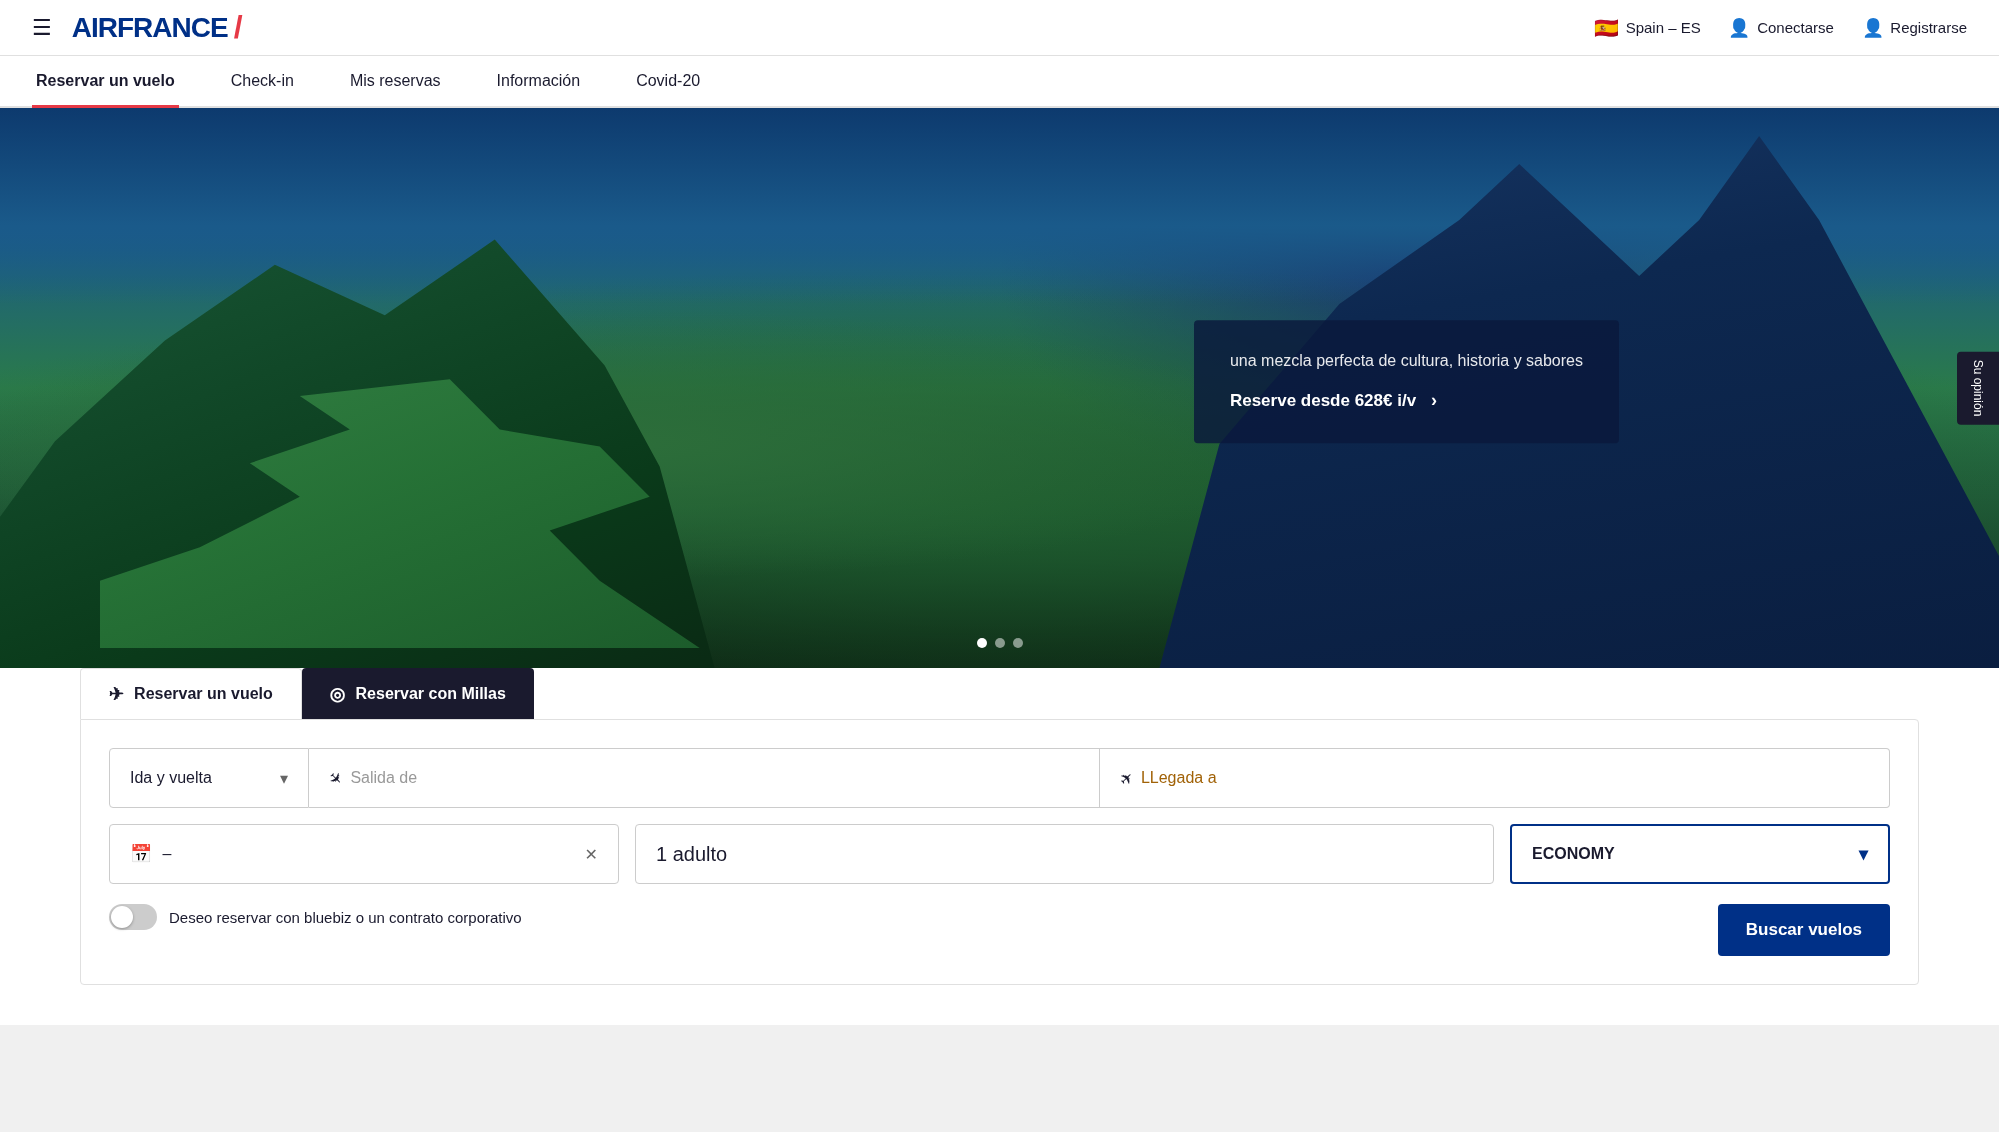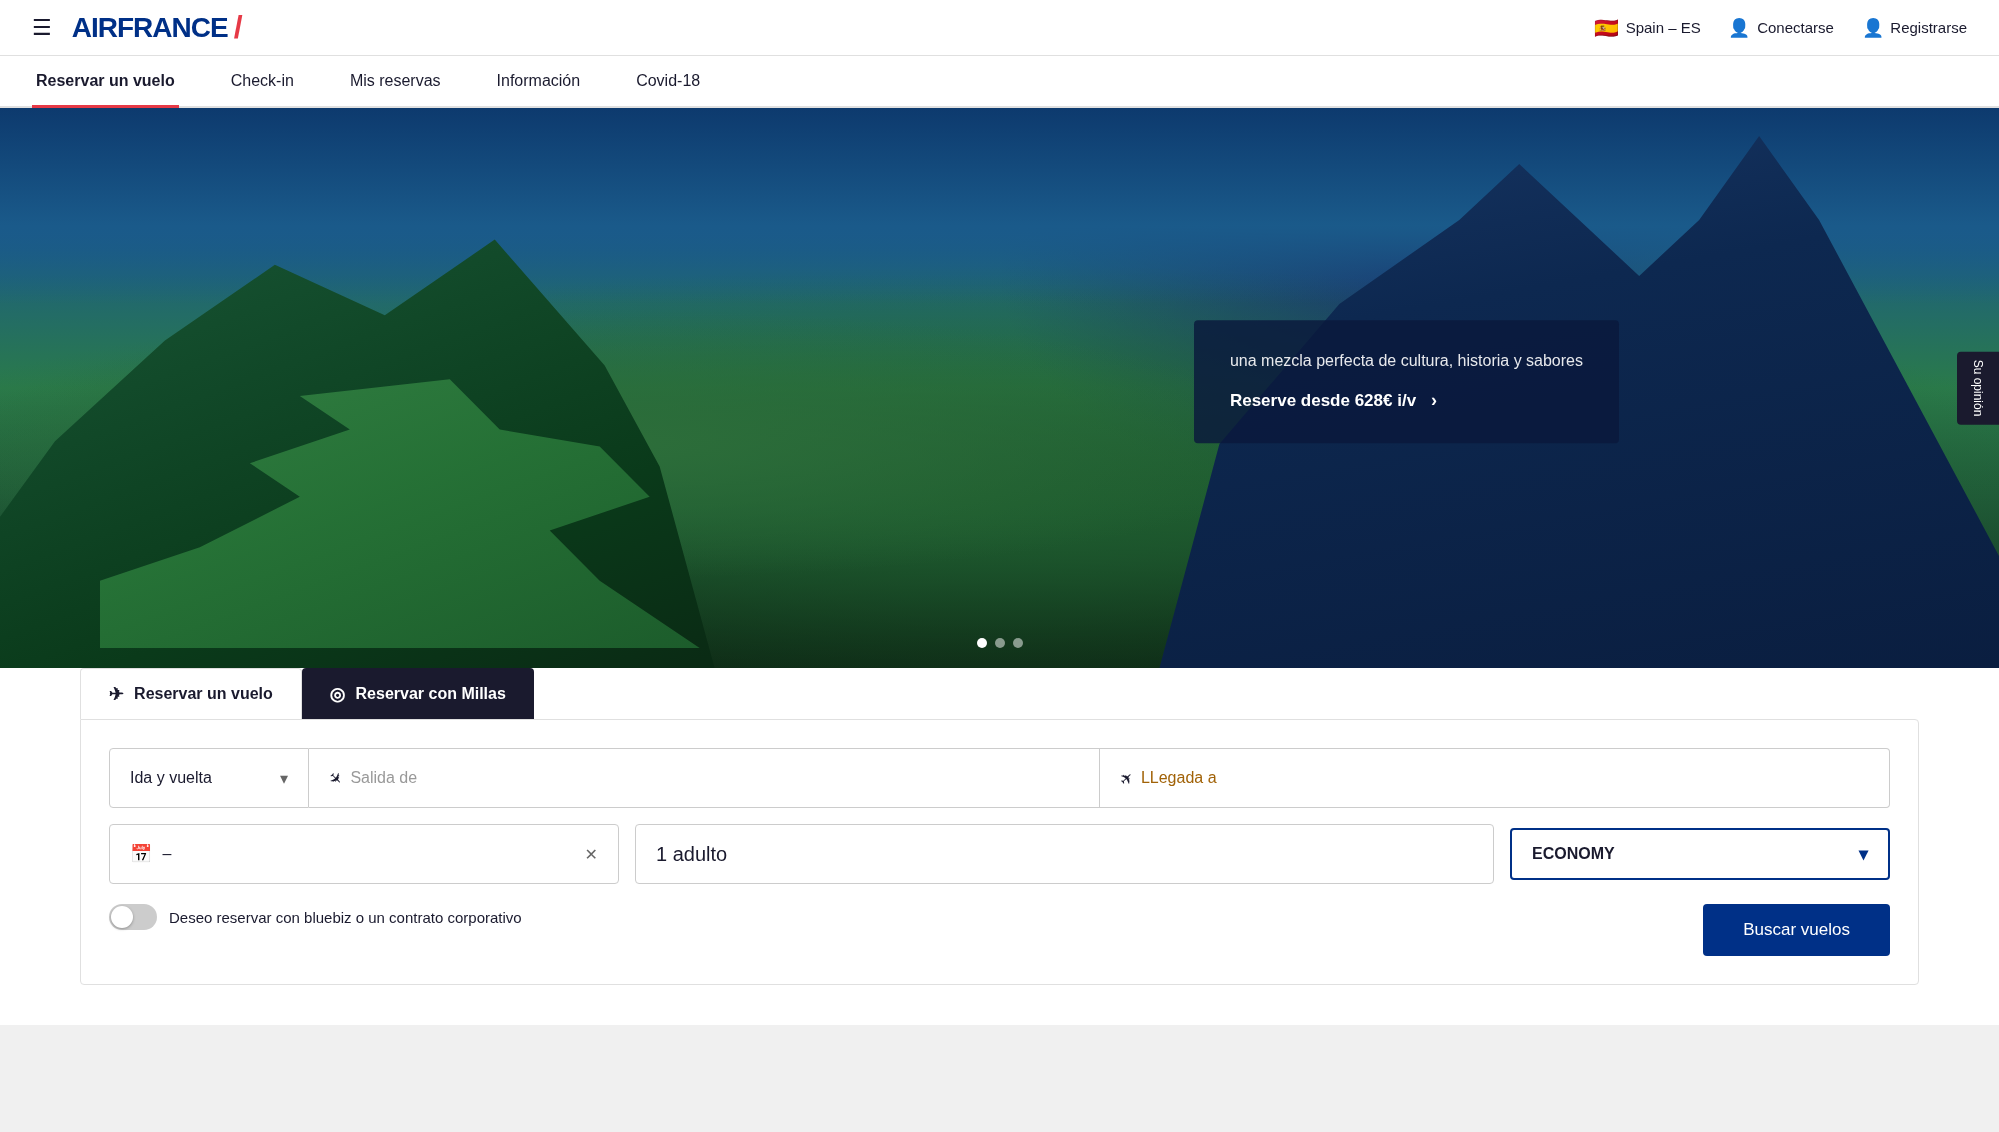--- a/index.html
+++ b/index.html
@@ -291,21 +291,21 @@
       background: #fff;
       cursor: pointer;
     }
     .cabin-select {
       display: flex;
       align-items: center;
       justify-content: space-between;
       padding: 0 20px;
       border: 2px solid #003087;
       border-radius: 4px;
-      height: 52px;
+      height: 60px;
       flex: 0 0 380px;
       font-size: 16px;
       color: #1a1a2e;
       font-weight: 600;
       background: #fff;
       cursor: pointer;
     }
     .cabin-chevron { color: #003087; font-size: 18px; }
 
     
@@ -336,24 +336,24 @@
       top: 2px;
       left: 2px;
       box-shadow: 0 1px 3px rgba(0,0,0,0.3);
     }
     .bluebiz-label { font-size: 15px; color: #1a1a2e; }
     .search-btn {
       background: #003087;
       color: #fff;
       border: none;
       border-radius: 4px;
-      padding: 0 40px;
+      padding: 0 28px;
       height: 52px;
       font-size: 17px;
-      font-weight: 400;
+      font-weight: 700;
       cursor: pointer;
     }
 
     
     .hero-indicators {
       position: absolute;
       bottom: 20px;
       left: 50%;
       transform: translateX(-50%);
       display: flex;
@@ -385,21 +385,21 @@
       <span>Registrarse</span>
     </div>
   </div>
 </nav>
 
 <div class="nav-tabs">
   <a class="nav-tab active">Reservar un vuelo</a>
   <a class="nav-tab">Check-in</a>
   <a class="nav-tab">Mis reservas</a>
   <a class="nav-tab">Información</a>
-  <a class="nav-tab">Covid-18</a>
+  <a class="nav-tab">Covid-20</a>
 </div>
 
 <div class="hero">
   <div class="hero-bg">
     <div class="hero-scene"></div>
     <div class="sky-overlay"></div>
     <div class="mountain-left"></div>
     <div class="mountain-right"></div>
     <div class="terraces"></div>
   </div>

